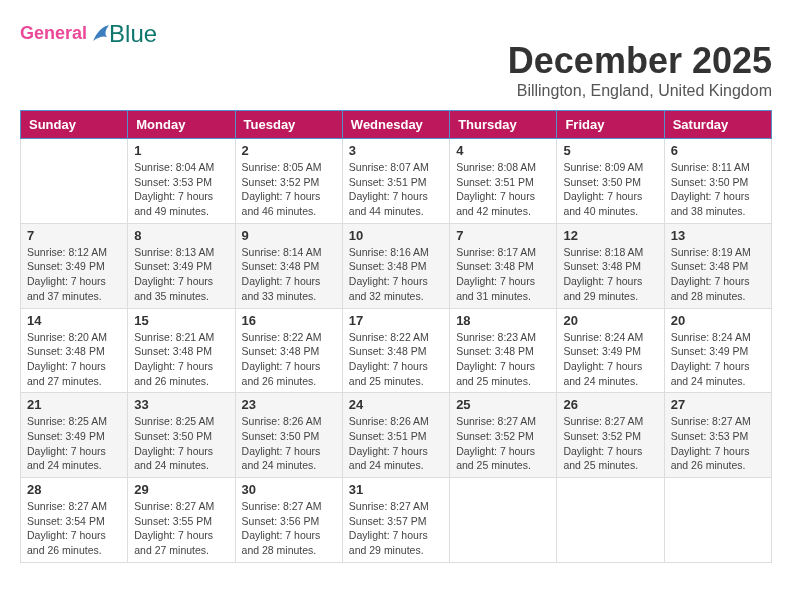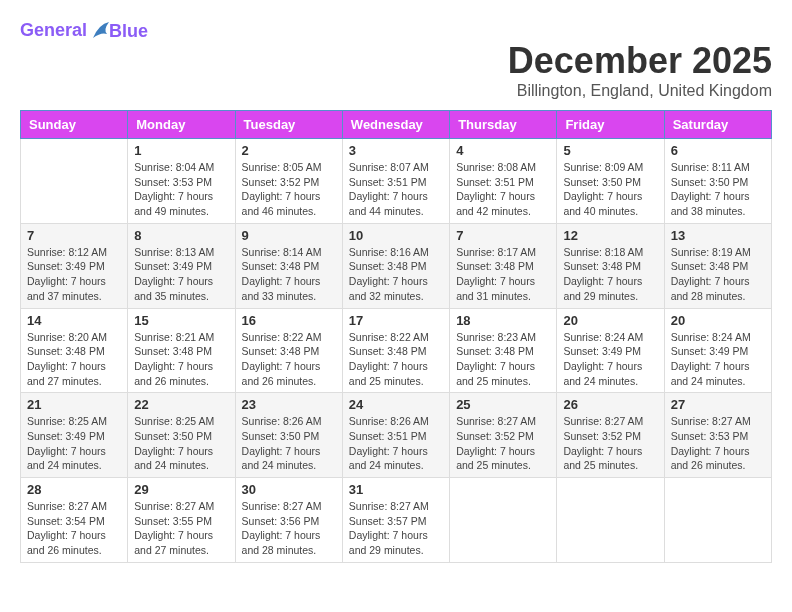--- a/index.html
+++ b/index.html
@@ -69,37 +69,37 @@
     .empty-cell {
       background: #f9f9f9;
     }
     tr:nth-child(even) td {
       background-color: #f5f5f5;
     }
     tr:nth-child(odd) td {
       background-color: #ffffff;
     }
     .calendar thead tr th {
-      background-color: #d946ef;
+      background-color: #be185d;
       margin-left: 44px;
     }
   </style>
 </head>
 <body>
 
 <div class="header">
   <div class="logo">
     <div>
       <div style="display:flex; align-items:center;">
         <div style="font-size:18px; font-weight:bold; line-height:1.1;">
-          <span style="color:#8b5cf6;margin-top:16px;">General</span><svg width="22" height="22" viewBox="0 0 22 22" style="vertical-align:middle; margin-left:2px;">
+          <span style="color:#ec4899;margin-top:16px;">General</span><svg width="22" height="22" viewBox="0 0 22 22" style="vertical-align:middle; margin-left:2px;">
               <path d="M4 18 Q10 4 20 2 Q14 10 18 14 Q12 12 4 18Z" fill="#3d7ebf"></path>
             </svg>
         </div>
-        <div style="font-size:18px; font-weight:bold; color:#8b5cf6; margin-left:-2px;">Blue</div>
+        <div style="font-size:24px; font-weight:normal; color:#0f766e; margin-left:-2px;">Blue</div>
       </div>
     </div>
   </div>
   <div class="title-block">
     <div class="month-title">December 2025</div>
     <div class="location">Billington, England, United Kingdom</div>
   </div>
 </div>
 
 <table class="calendar">
@@ -201,21 +201,21 @@
           <span class="day-num">20</span>
           <div class="day-info">Sunrise: 8:24 AM<br>Sunset: 3:49 PM<br>Daylight: 7 hours<br>and 24 minutes.</div>
         </td>
       </tr>
       <tr>
         <td>
           <span class="day-num">21</span>
           <div class="day-info">Sunrise: 8:25 AM<br>Sunset: 3:49 PM<br>Daylight: 7 hours<br>and 24 minutes.</div>
         </td>
         <td>
-          <span class="day-num">22</span>
+          <span class="day-num">33</span>
           <div class="day-info">Sunrise: 8:25 AM<br>Sunset: 3:50 PM<br>Daylight: 7 hours<br>and 24 minutes.</div>
         </td>
         <td>
           <span class="day-num">23</span>
           <div class="day-info">Sunrise: 8:26 AM<br>Sunset: 3:50 PM<br>Daylight: 7 hours<br>and 24 minutes.</div>
         </td>
         <td>
           <span class="day-num">24</span>
           <div class="day-info">Sunrise: 8:26 AM<br>Sunset: 3:51 PM<br>Daylight: 7 hours<br>and 24 minutes.</div>
         </td>

